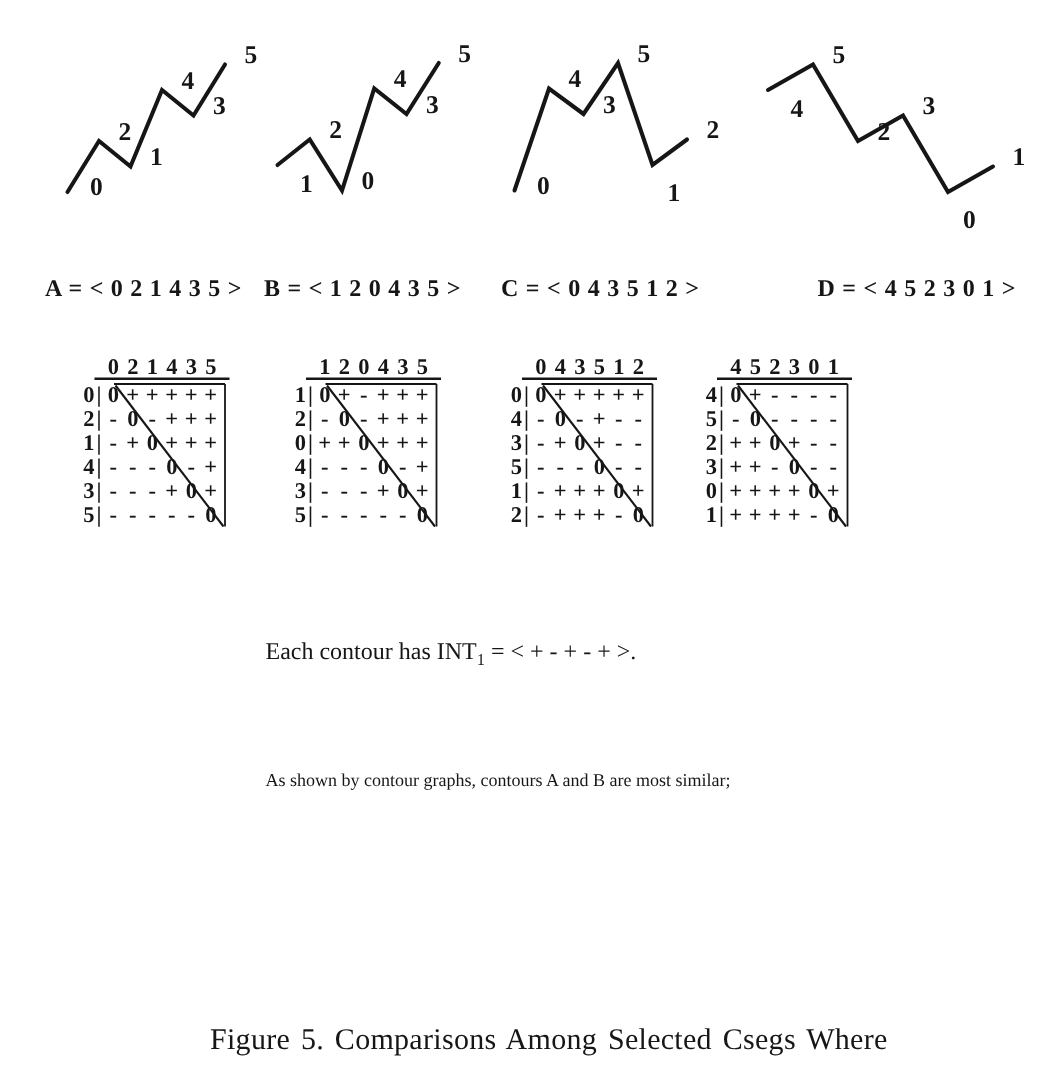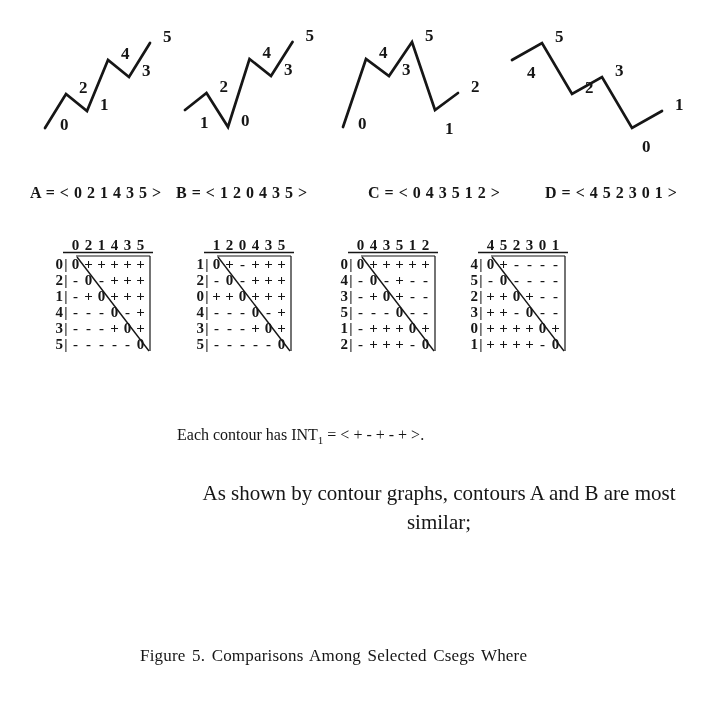--- a/index.html
+++ b/index.html
@@ -16,24 +16,24 @@
   .m-header,.m-row{display:flex;height:16px;line-height:16px;}
   .m-header{margin-bottom:3px;}
   .m-spacer{width:14px;}
   .m-hcell,.m-cell{width:13px;text-align:center;}
   .m-label{width:8px;text-align:right;}
   .m-bar{width:6px;text-align:center;}
   .m-overlay{position:absolute;left:0;top:0;pointer-events:none;}
   .m-overlay line{stroke:#161616;}
   
   .note1{position:absolute;left:177px;top:426px;font-size:16px;}
-  .note2{position:absolute;left:177px;top:479px;font-size:21px;line-height:29px;text-align:center;}
+  .note2{position:absolute;left:177px;top:506px;font-size:12px;line-height:29px;}
   sub{font-size:11px;line-height:0;}
   
-  .cap1{position:absolute;left:140px;top:646px;font-size:17px;word-spacing:2px;letter-spacing:.2px;}
+  .cap1{position:absolute;left:140px;top:682px;font-size:20px;word-spacing:2px;letter-spacing:.2px;}
   .cap2{position:absolute;left:212px;top:690px;font-size:17px;letter-spacing:2px;word-spacing:4px;white-space:pre;margin-top:45px;}
 </style>
 </head>
 <body>
 
 <div class="page">
 
   <svg id="contour-svg" width="701" height="178">
       <polyline points="45,128 66,94 87,111 108,60 129,77 150,43" class="contour-line"></polyline>
       <text x="60" y="130" class="vertex-label">0</text>
@@ -61,21 +61,21 @@
       <text x="555" y="42" class="vertex-label">5</text>
       <text x="585" y="93" class="vertex-label">2</text>
       <text x="615" y="76" class="vertex-label">3</text>
       <text x="642" y="152" class="vertex-label">0</text>
       <text x="675" y="110" class="vertex-label">1</text>
     </svg>
 
   <div>
     <span class="cseg" style="left:30px">A = &lt; 0 2 1 4 3 5 &gt;</span>
     <span class="cseg" style="left:176px">B = &lt; 1 2 0 4 3 5 &gt;</span>
-    <span class="cseg" style="left:368px">C = &lt; 0 4 3 5 1 2 &gt;</span>
+    <span class="cseg" style="left:334px">C = &lt; 0 4 3 5 1 2 &gt;</span>
     <span class="cseg" style="left:545px">D = &lt; 4 5 2 3 0 1 &gt;</span>
   </div>
 
   <div id="matrices">
       <div class="matrix" style="left: 55px; top: 237px;">
         <div class="m-header">
           <span class="m-spacer"></span>
           <span class="m-hcell">0</span>
           <span class="m-hcell">2</span>
           <span class="m-hcell">1</span>

